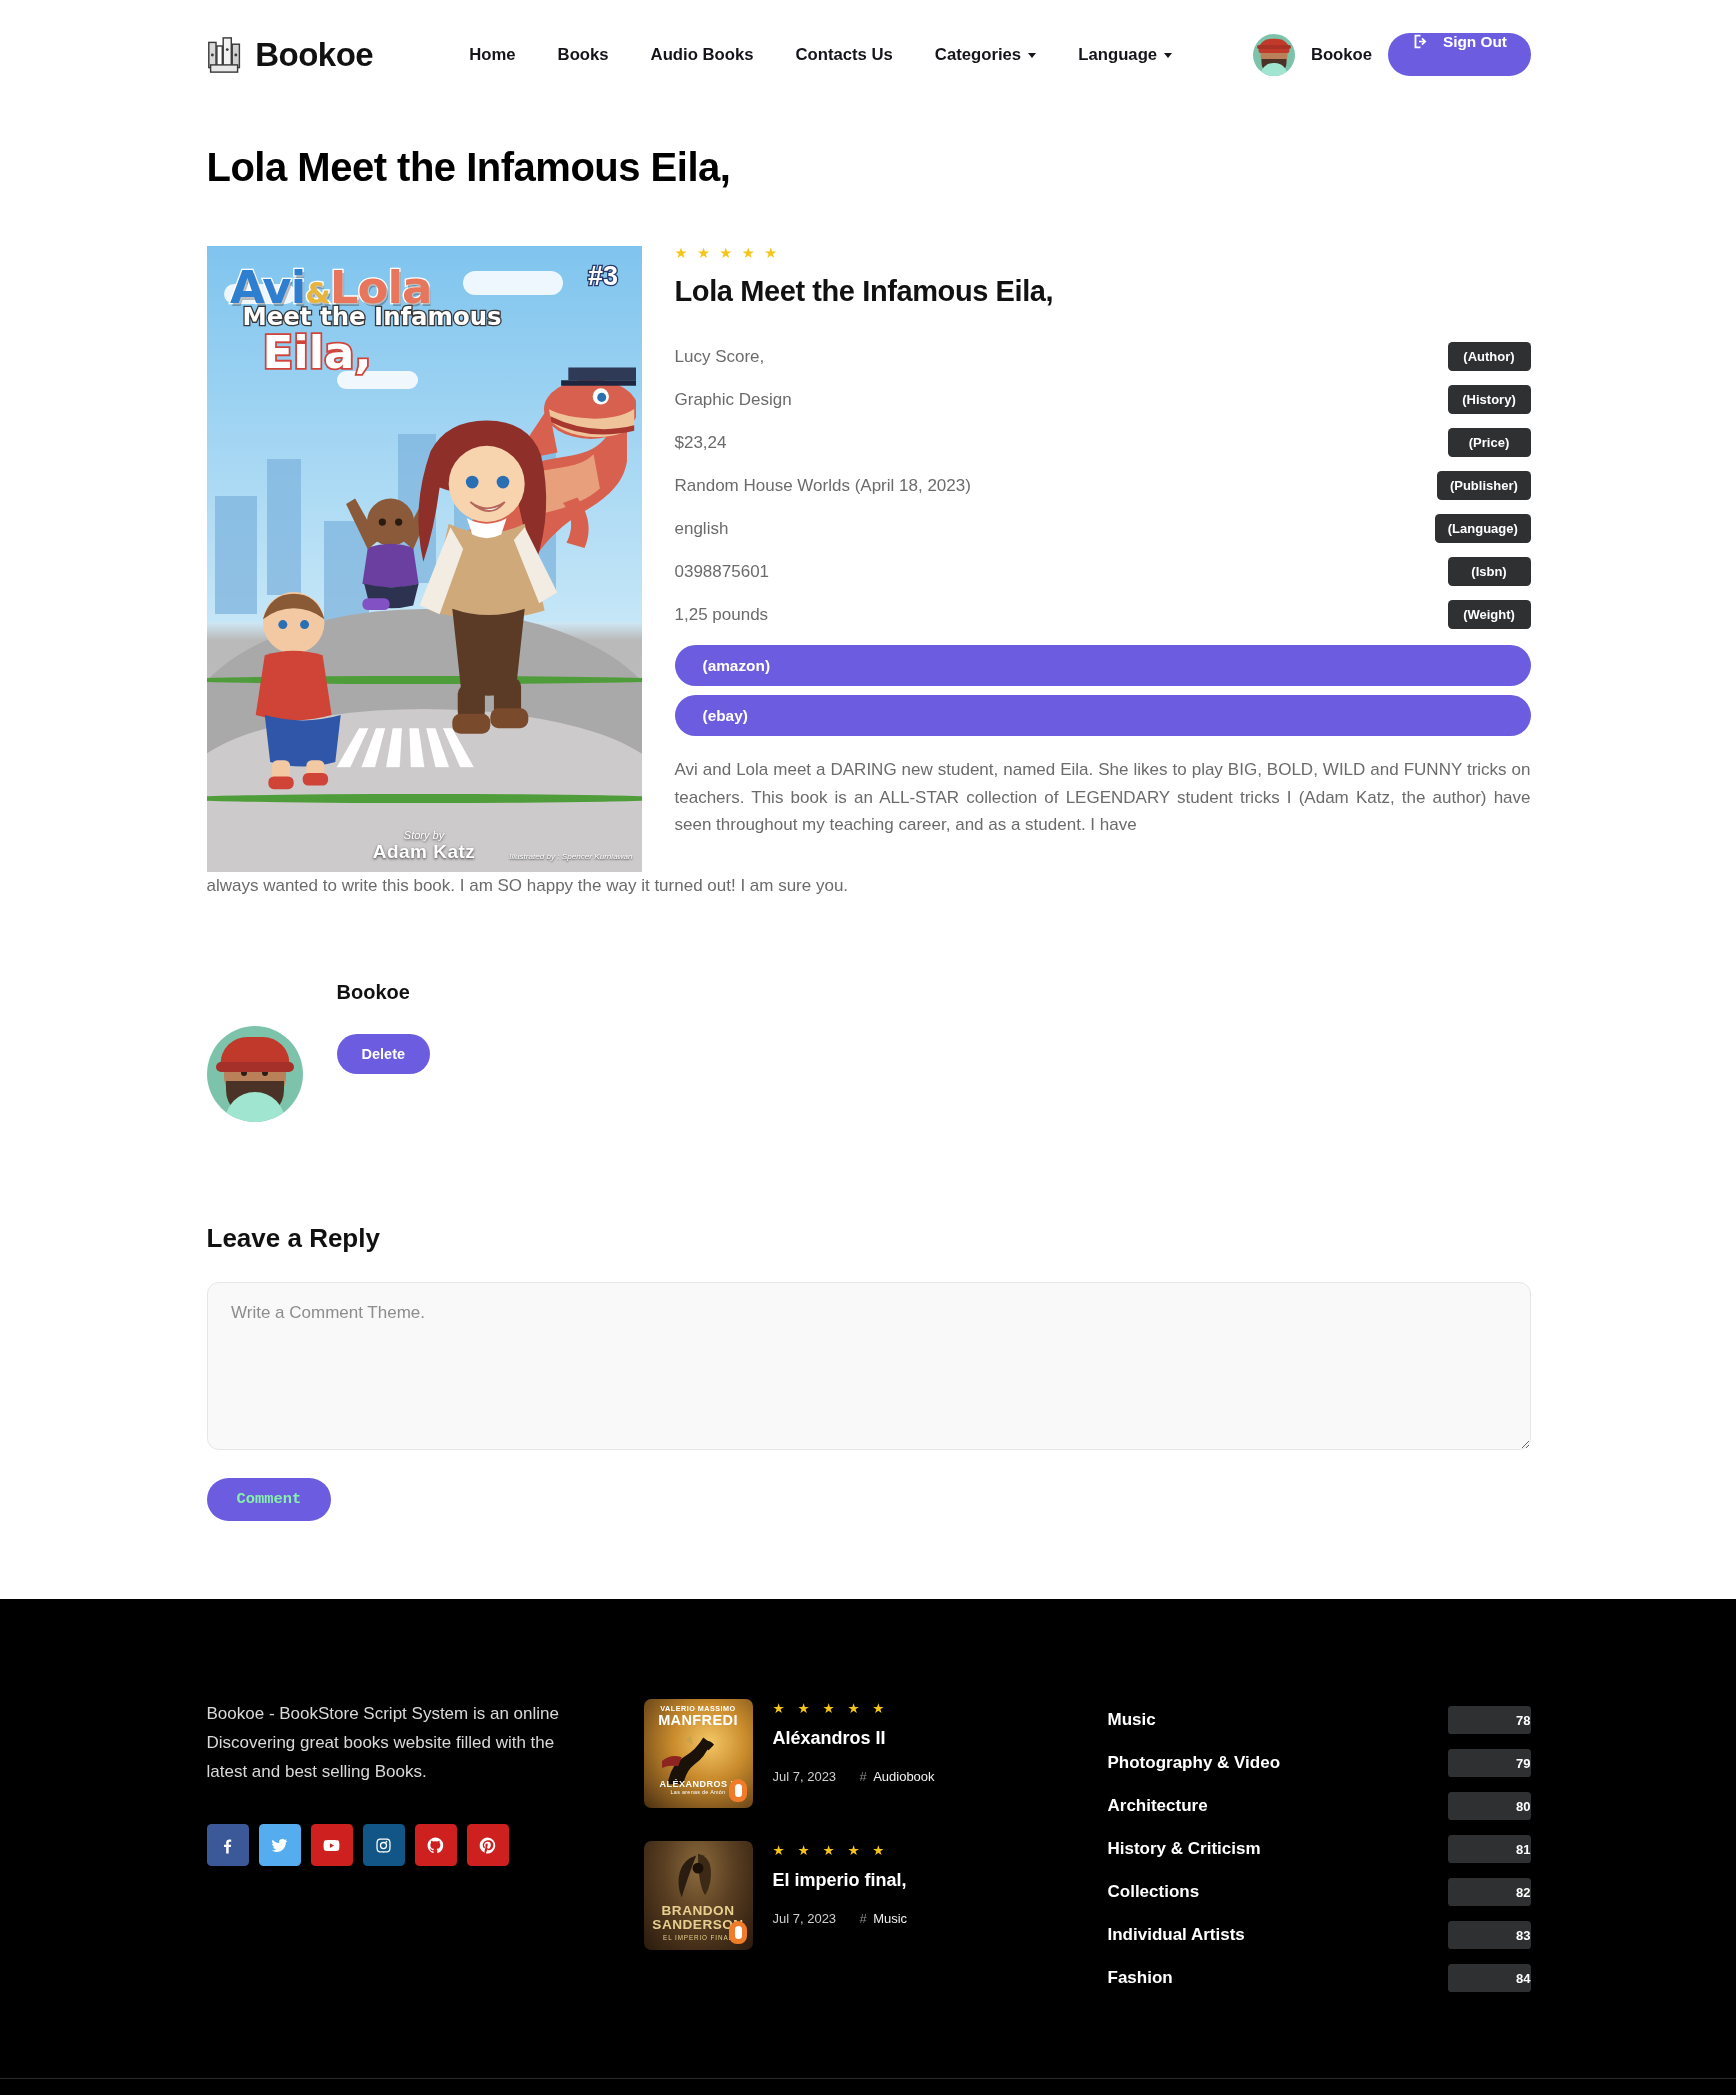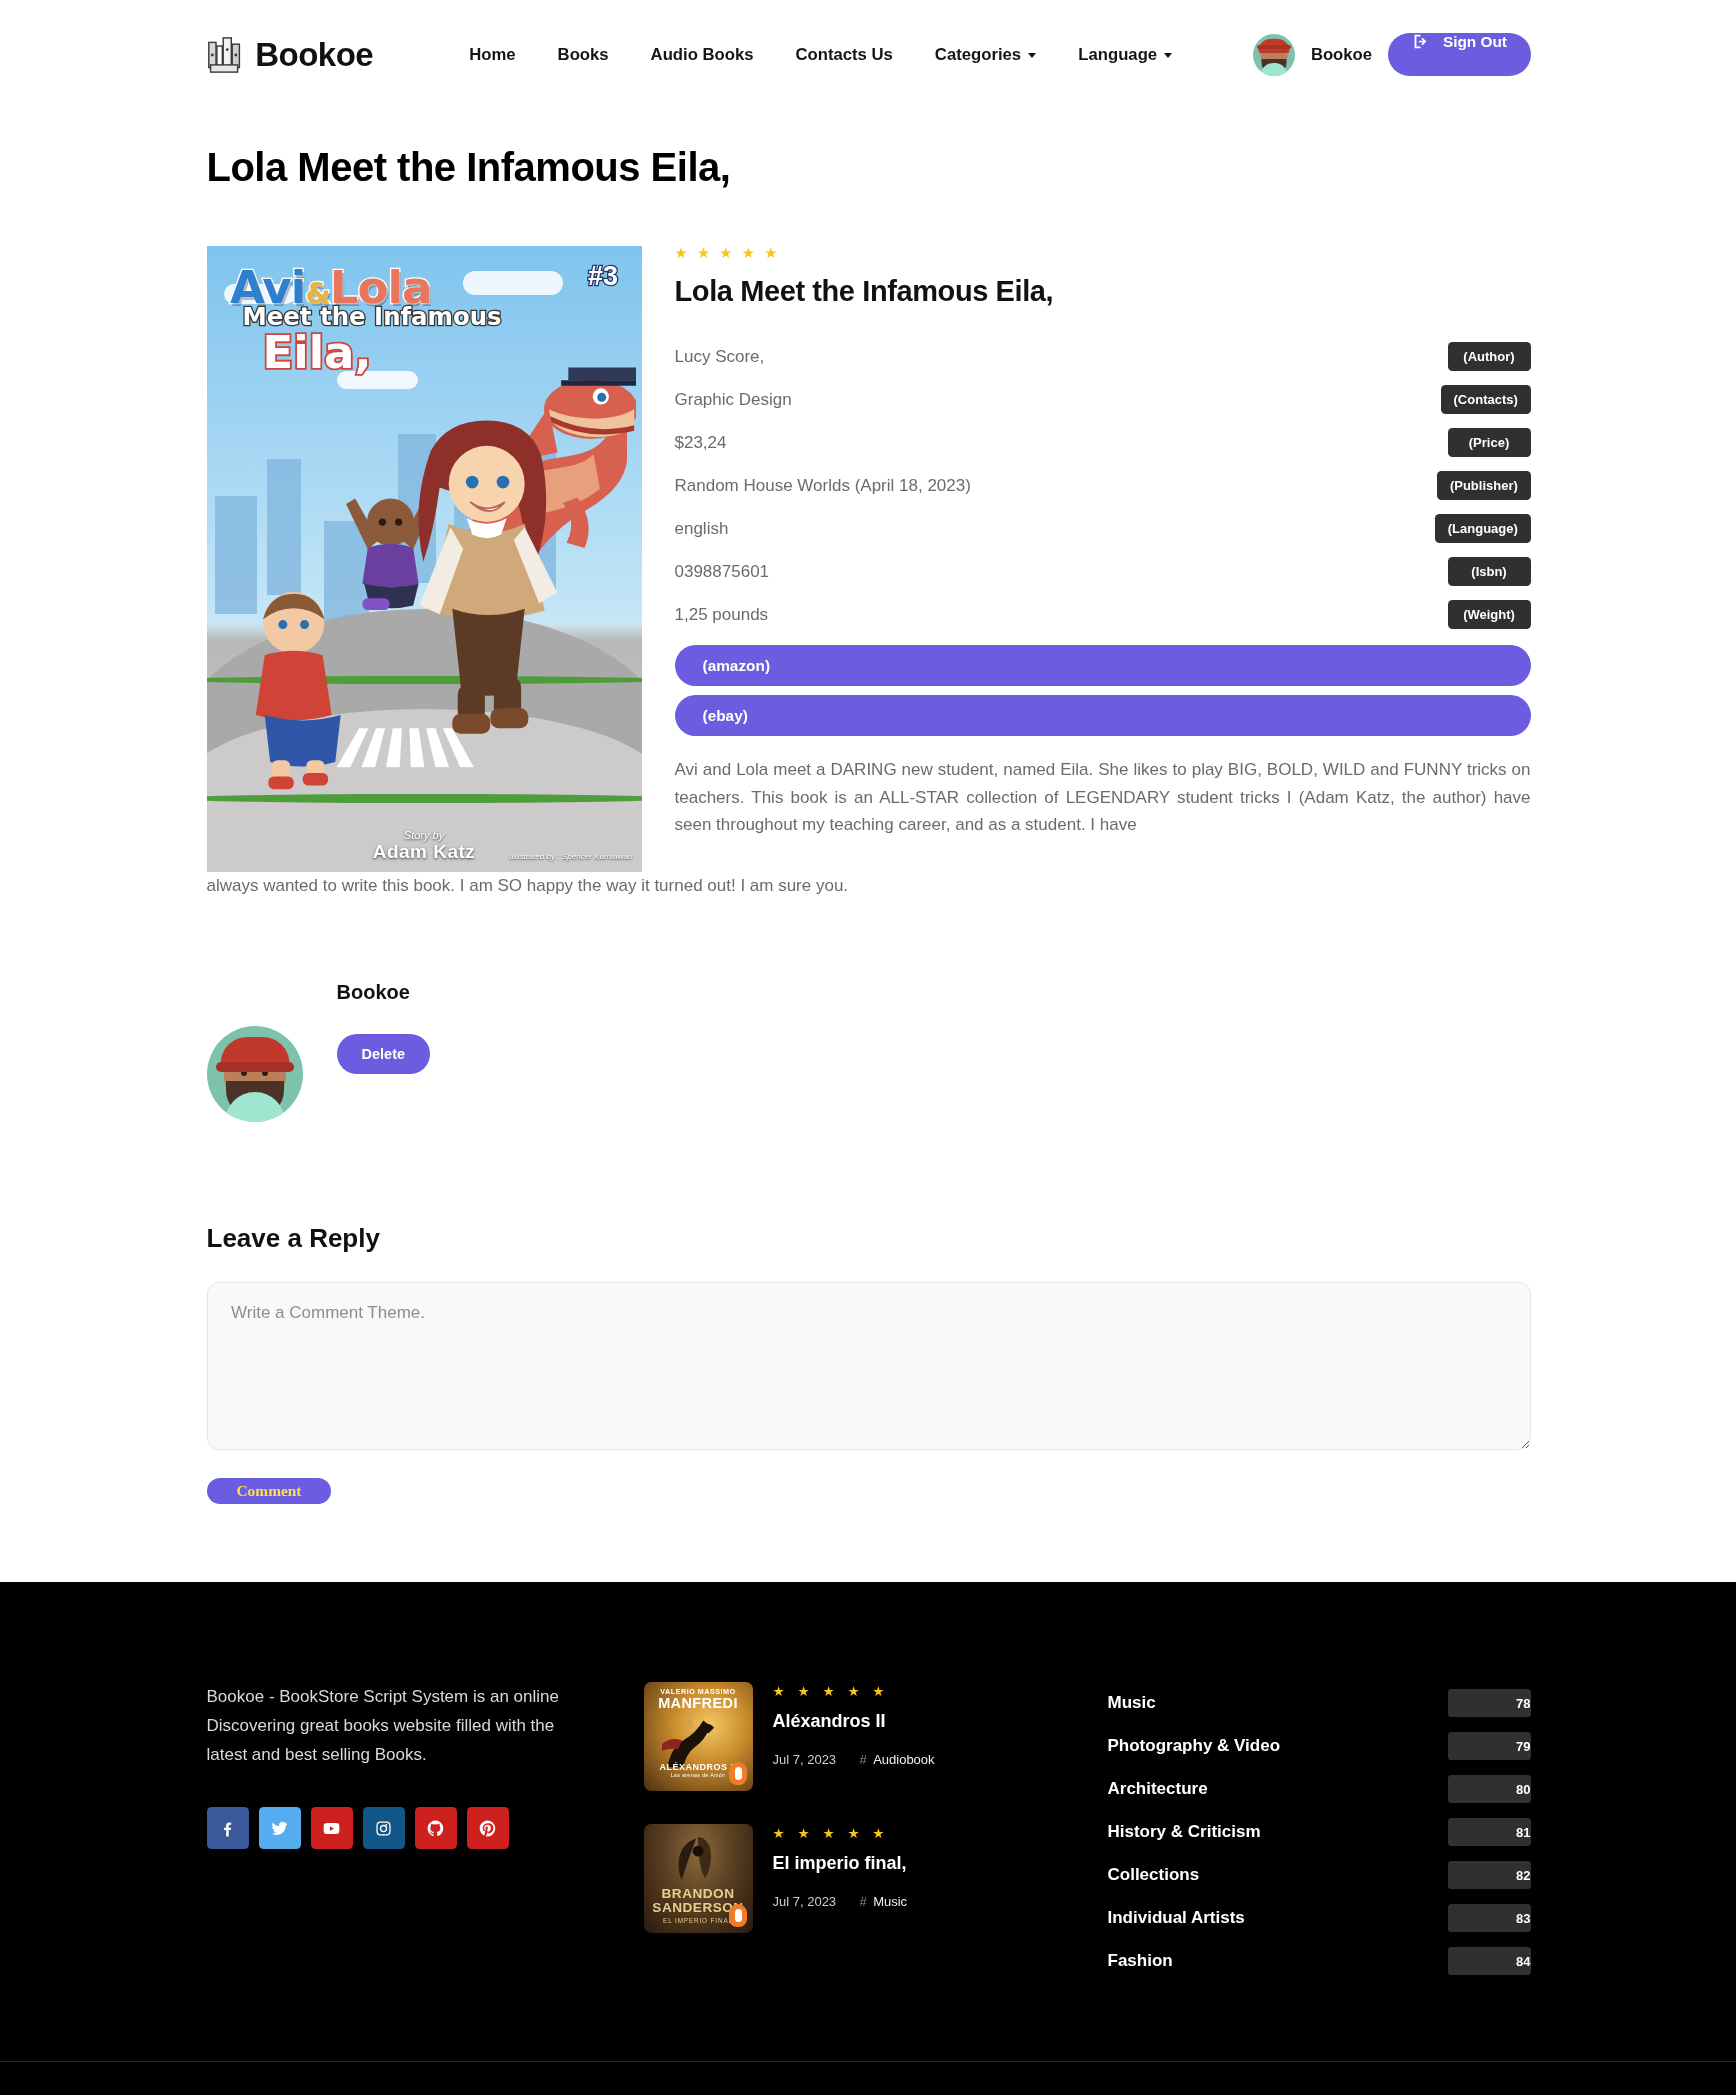--- a/index.html
+++ b/index.html
@@ -197,24 +197,24 @@
   .reply-title { margin-top: 101px; font-size: 26px; font-weight: 700; color: #111; }
   .comment-box {
     margin-top: 28px; width: 100%; height: 168px;
     background: #f9f9f9; border: 0.9px solid #e6e6e6; border-radius: 11.8px;
     padding: 20px 23.5px; font-size: 17px; color: #555;
     font-family: "Liberation Sans", sans-serif;
     resize: vertical; outline: none;
   }
   .comment-box::placeholder { color: #8d8d8d; }
   .btn-comment {
-    margin-top: 25px; background:#6c5ce0; color:#fde047; border:none;
-    border-radius: 27px; height: 26px; padding: 0 30px;
+    margin-top: 25px; background:#6c5ce0; color:#86efac; border:none;
+    border-radius: 27px; height: 43px; padding: 0 30px;
     font-size: 15.4px; font-weight: 700;
-    font-family: Liberation Serif, serif; cursor:pointer;
+    font-family: Liberation Mono, monospace; cursor:pointer;
   }
 
   
   footer.site-footer { margin-top: 78px; background: #000; color: #fff; padding-bottom: 0; }
   .footer-main { width: 1324px; margin: 0 auto; display: flex; padding-top: 100px; padding-bottom: 78px; gap: 12px; }
 
   .fcol-about { width: 425px; flex: none; padding-right: 54px; }
   .about-text { font-size: 17px; line-height: 1.72; color: #d9d9d9; }
   .social-row { display: flex; gap: 10px; margin-top: 38px; }
   .social {
@@ -443,21 +443,21 @@
         <div class="stars">★ ★ ★ ★ ★</div>
         <h2 class="book-title">Lola Meet the Infamous Eila,</h2>
 
         <div class="meta-list">
           <div class="meta-row">
             <span class="meta-value">Lucy Score,</span>
             <span class="meta-badge">(Author)</span>
           </div>
           <div class="meta-row">
             <span class="meta-value">Graphic Design</span>
-            <span class="meta-badge">(Contacts)</span>
+            <span class="meta-badge">(History)</span>
           </div>
           <div class="meta-row">
             <span class="meta-value">$23,24</span>
             <span class="meta-badge">(Price)</span>
           </div>
           <div class="meta-row">
             <span class="meta-value">Random House Worlds (April 18, 2023)</span>
             <span class="meta-badge">(Publisher)</span>
           </div>
           <div class="meta-row">

